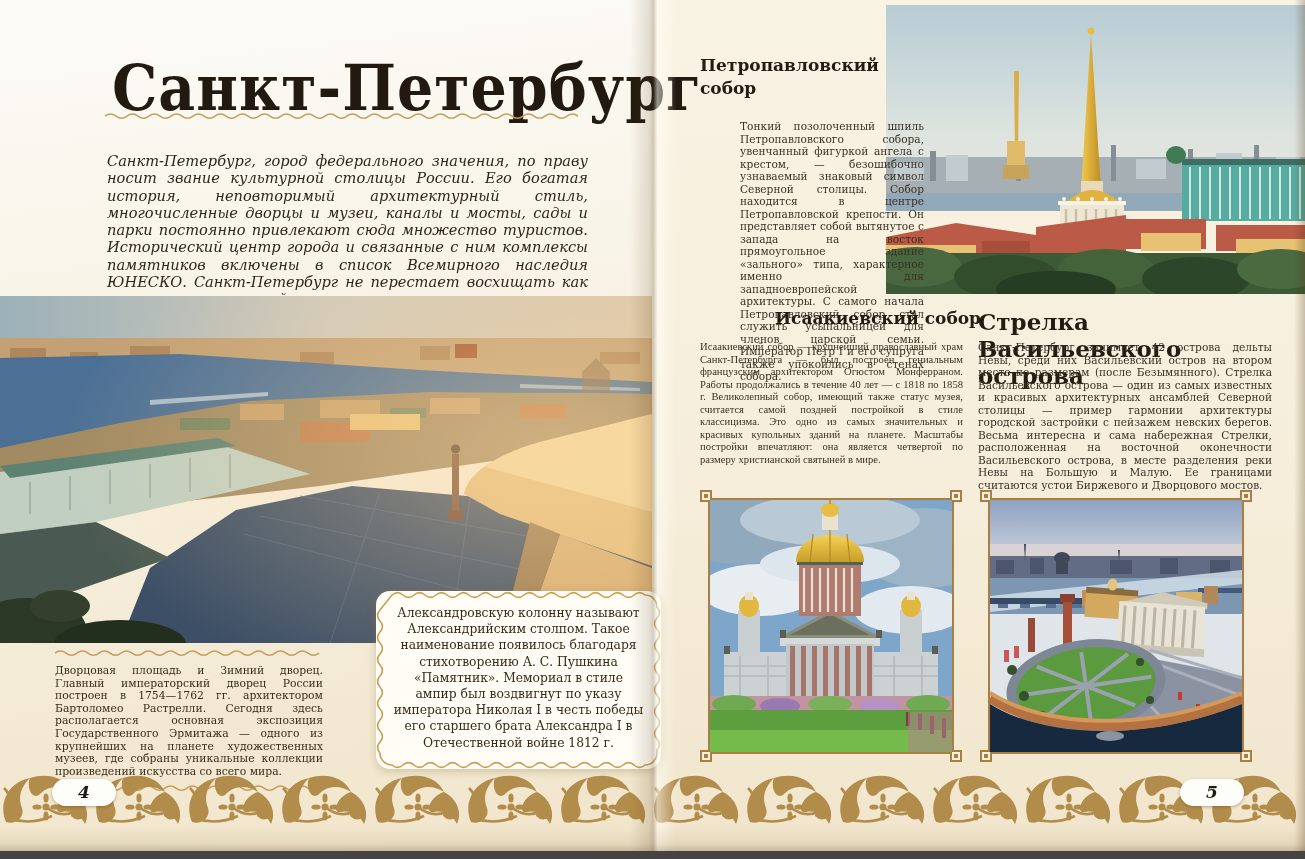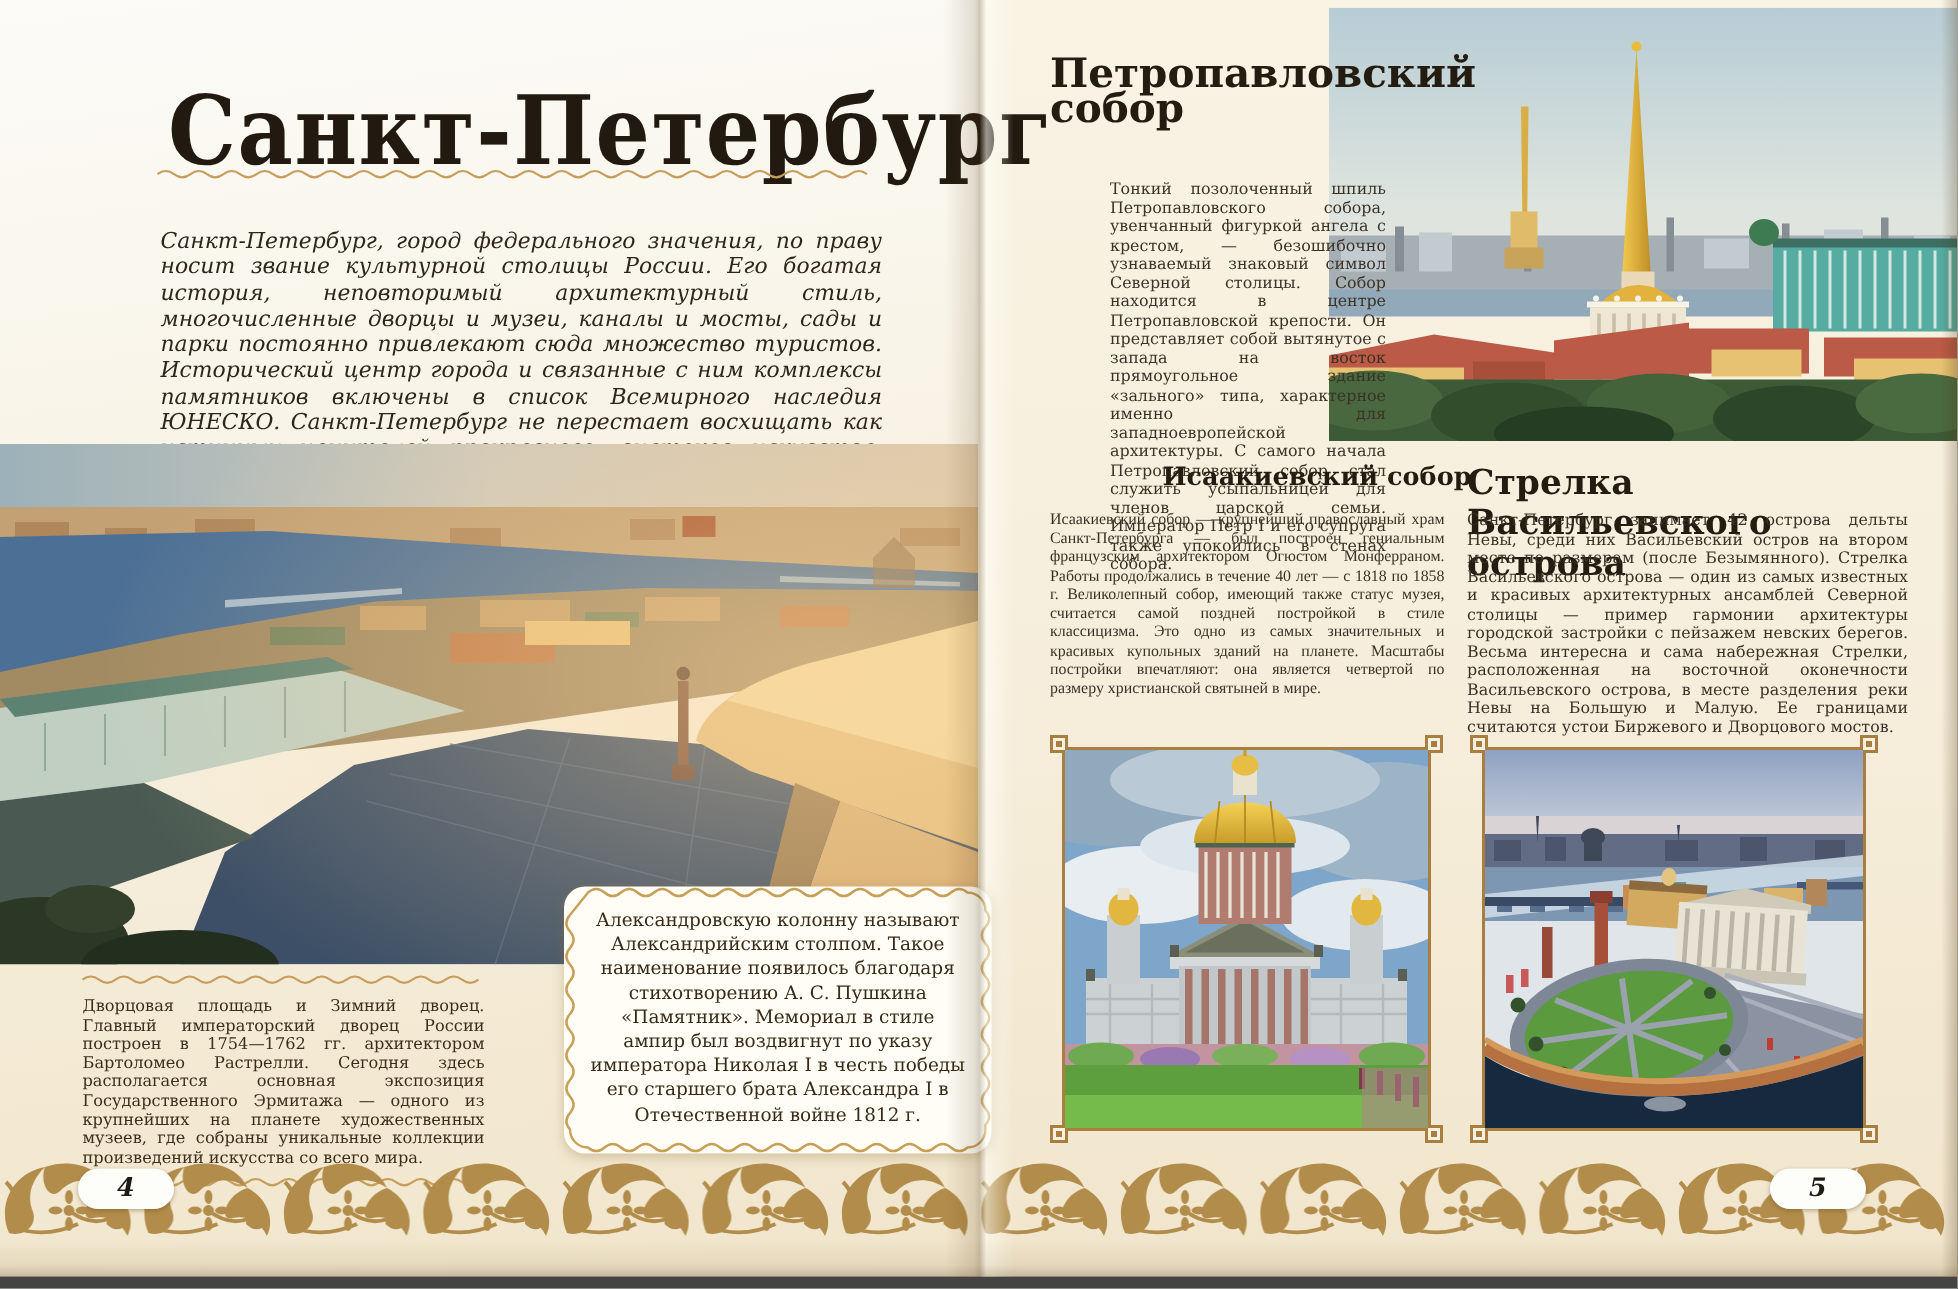--- a/index.html
+++ b/index.html
@@ -24,21 +24,21 @@
     color:#2f261b;text-align:justify;}
   .photo{position:absolute;overflow:hidden;}
   .caption{left:55px;top:650px;width:268px;color:#3b2d1d;}
   .caption .cap-text{font-size:10.8px;line-height:12.6px;text-align:justify;margin:7px 0;}
   .callout{left:344px;top:591px;width:285px;height:178px;background:#fffdf6;border-radius:14px;
     box-shadow:0 2px 8px rgba(150,115,60,.35);margin-left:32px;}
   .callout svg{position:absolute;left:0;top:0;overflow:visible;}
   .callout .co-text{position:absolute;left:16px;right:16px;top:14px;font-size:12.3px;line-height:16.2px;
     text-align:center;color:#382a18;}
   .h-big{font-weight:700;color:#241c11;}
-  .h1r{left:700px;top:38px;width:195px;font-size:27px;line-height:23px;}
+  .h1r{left:700px;top:54px;width:195px;font-size:17px;line-height:23px;}
   .h2r{left:736px;top:308px;width:270px;font-size:17px;margin-left:39px;}
   .h3r{left:978px;top:308px;width:300px;font-size:23px;}
   .bodytxt{font-size:10.6px;line-height:12.5px;color:#3a3126;text-align:justify;}
   .b1{left:740px;top:120px;width:184px;}
   .b2{left:700px;top:341px;width:263px;font-family:Liberation Serif, serif;}
   .b3{left:978px;top:341px;width:294px;}
   .photo-frame{position:absolute;border:2px solid #a87f41;background:#dfe5e8;}
   .corner{position:absolute;width:8px;height:8px;border:2px solid #a87f41;background:#f8f1e0;}
   .corner i{position:absolute;left:2px;top:2px;width:4px;height:4px;background:#a87f41;display:block;}
   .c-tl{left:-10px;top:-10px;} .c-tr{right:-10px;top:-10px;}

